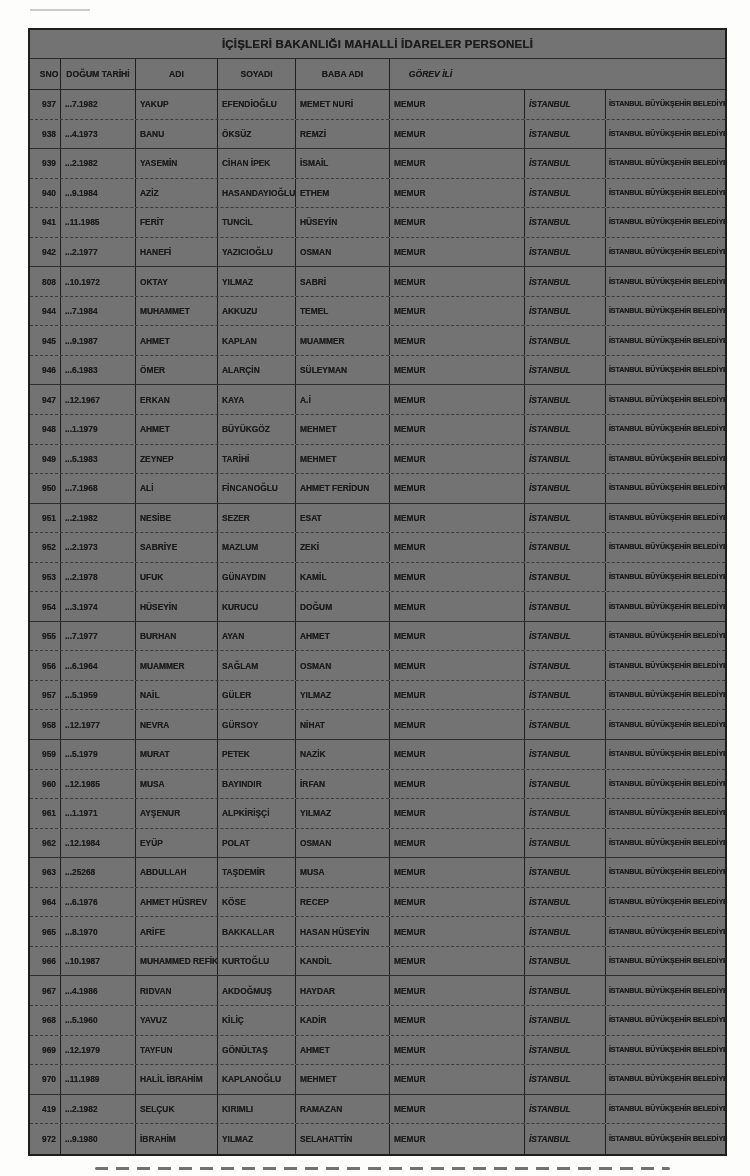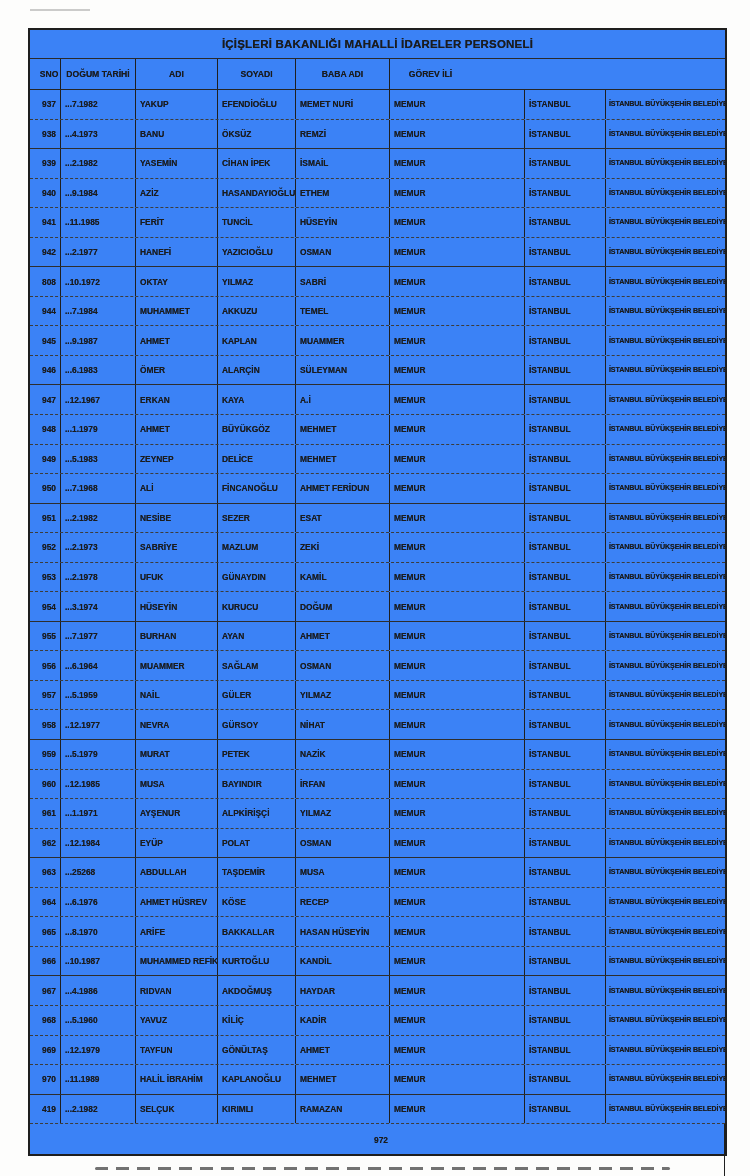--- a/index.html
+++ b/index.html
@@ -6,21 +6,21 @@
   body{
     width:750px;height:1176px;
     background:#fdfdfc;
     font-family:"Liberation Sans","DejaVu Sans",sans-serif;
     overflow:hidden;position:relative;
   }
   .page{position:relative;width:750px;height:1176px;}
   .doc-table{
     position:absolute;left:28px;top:28px;width:699px;
     border:2px solid #1e1e1e;
-    background:#3b82f6;
+    background:#737373;
     box-sizing:border-box;
     color:#1c1c1c;
   }
   .title-row{
     height:28px;
     border-bottom:1px solid #2a2a2a;
     display:flex;align-items:center;justify-content:center;
     font-size:11.5px;font-weight:bold;letter-spacing:0.2px;
     text-shadow:0 0 .4px rgba(0,0,0,.65);
   }
@@ -36,39 +36,39 @@
     text-shadow:0 0 .4px rgba(0,0,0,.6);
     text-align:center;
   }
   .hcell:last-child{border-right:none;}
   .row{
     display:flex;height:29.55px;
     border-bottom:1px dashed #3c3c3c;
     box-sizing:border-box;
   }
   .row:nth-child(4n+2){border-bottom-color:#2e2e2e;border-bottom-style:solid;}
-  .row:last-child{border-bottom:none;flex-direction:column;}
+  .row:last-child{border-bottom:none;}
   .cell{
     display:flex;align-items:center;
     font-size:8.4px;font-weight:bold;
     border-right:1px solid #1f1f1f;
     box-sizing:border-box;
     padding-left:4px;
     white-space:nowrap;overflow:hidden;
     text-shadow:0 0 .4px rgba(0,0,0,.55);
   }
   .cell:last-child{border-right:none;}
   
   .c0{flex:0 0 31px;justify-content:center;padding-left:8px;}
   .c1{flex:0 0 75px;}
   .c2{flex:0 0 82px;}
   .c3{flex:0 0 78px;}
   .c4{flex:0 0 94px;}
   .c5{flex:0 0 135px;}
-  .c6{flex:0 0 81px;}
+  .c6{flex:0 0 81px;font-style:italic;}
   .c7{flex:0 0 119px;font-size:7.1px;padding-left:3px;letter-spacing:-0.1px;}
   
   .smudge-bottom{
     position:absolute;left:95px;top:1167px;width:575px;height:2.5px;
     background:repeating-linear-gradient(90deg,
       rgba(55,55,55,.7) 0 13px, rgba(55,55,55,0) 13px 21px);
     border-radius:2px;
   }
   .smudge-top{
     position:absolute;left:30px;top:9px;width:60px;height:1.5px;
@@ -209,21 +209,21 @@
           <div class="cell c3">BÜYÜKGÖZ</div>
           <div class="cell c4">MEHMET</div>
           <div class="cell c5">MEMUR</div>
           <div class="cell c6">İSTANBUL</div>
           <div class="cell c7">İSTANBUL BÜYÜKŞEHİR BELEDİYESİ</div>
         </div>
         <div class="row">
           <div class="cell c0">949</div>
           <div class="cell c1">...5.1983</div>
           <div class="cell c2">ZEYNEP</div>
-          <div class="cell c3">DELİCE</div>
+          <div class="cell c3">TARİHİ</div>
           <div class="cell c4">MEHMET</div>
           <div class="cell c5">MEMUR</div>
           <div class="cell c6">İSTANBUL</div>
           <div class="cell c7">İSTANBUL BÜYÜKŞEHİR BELEDİYESİ</div>
         </div>
         <div class="row">
           <div class="cell c0">950</div>
           <div class="cell c1">...7.1968</div>
           <div class="cell c2">ALİ</div>
           <div class="cell c3">FİNCANOĞLU</div>

